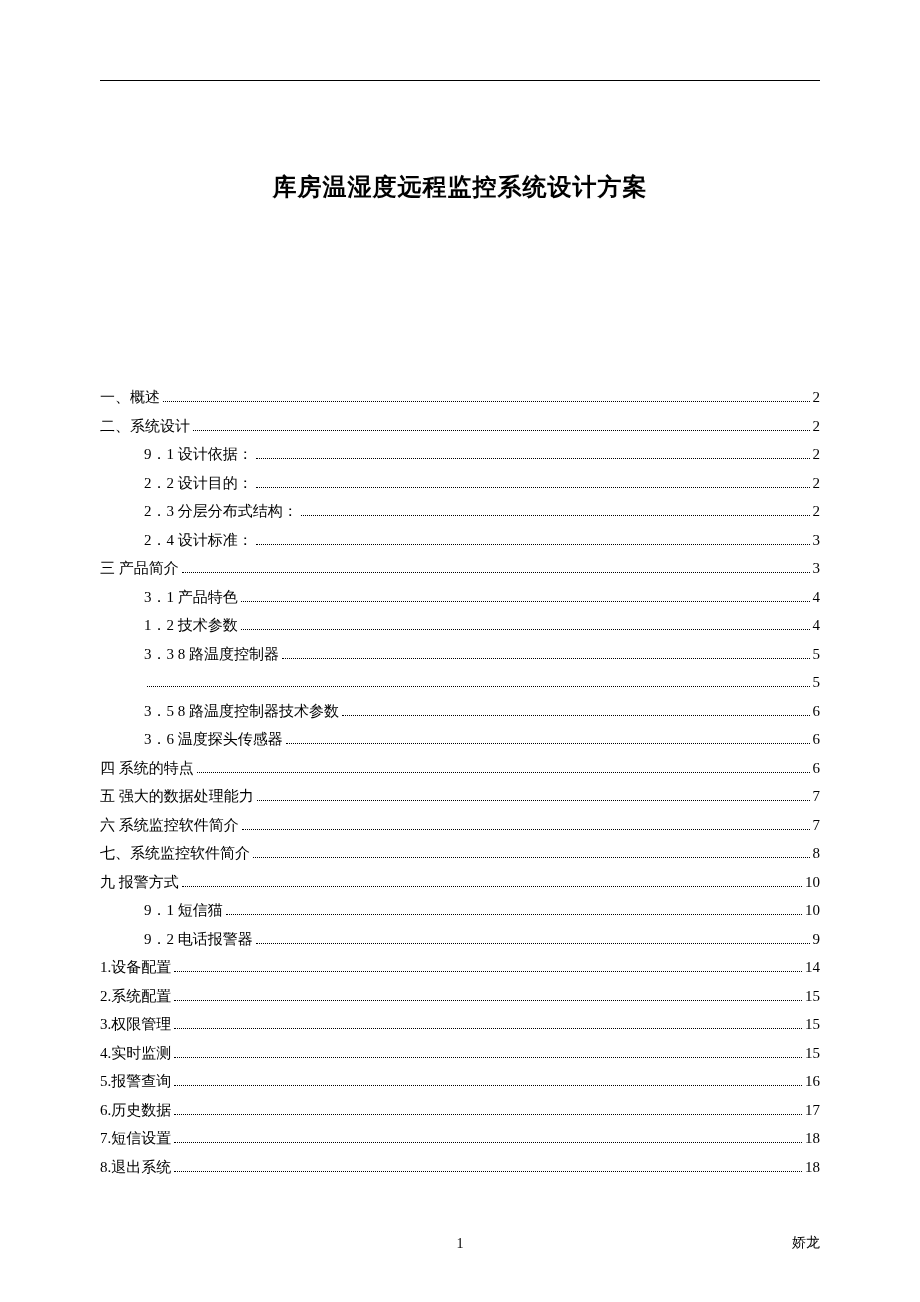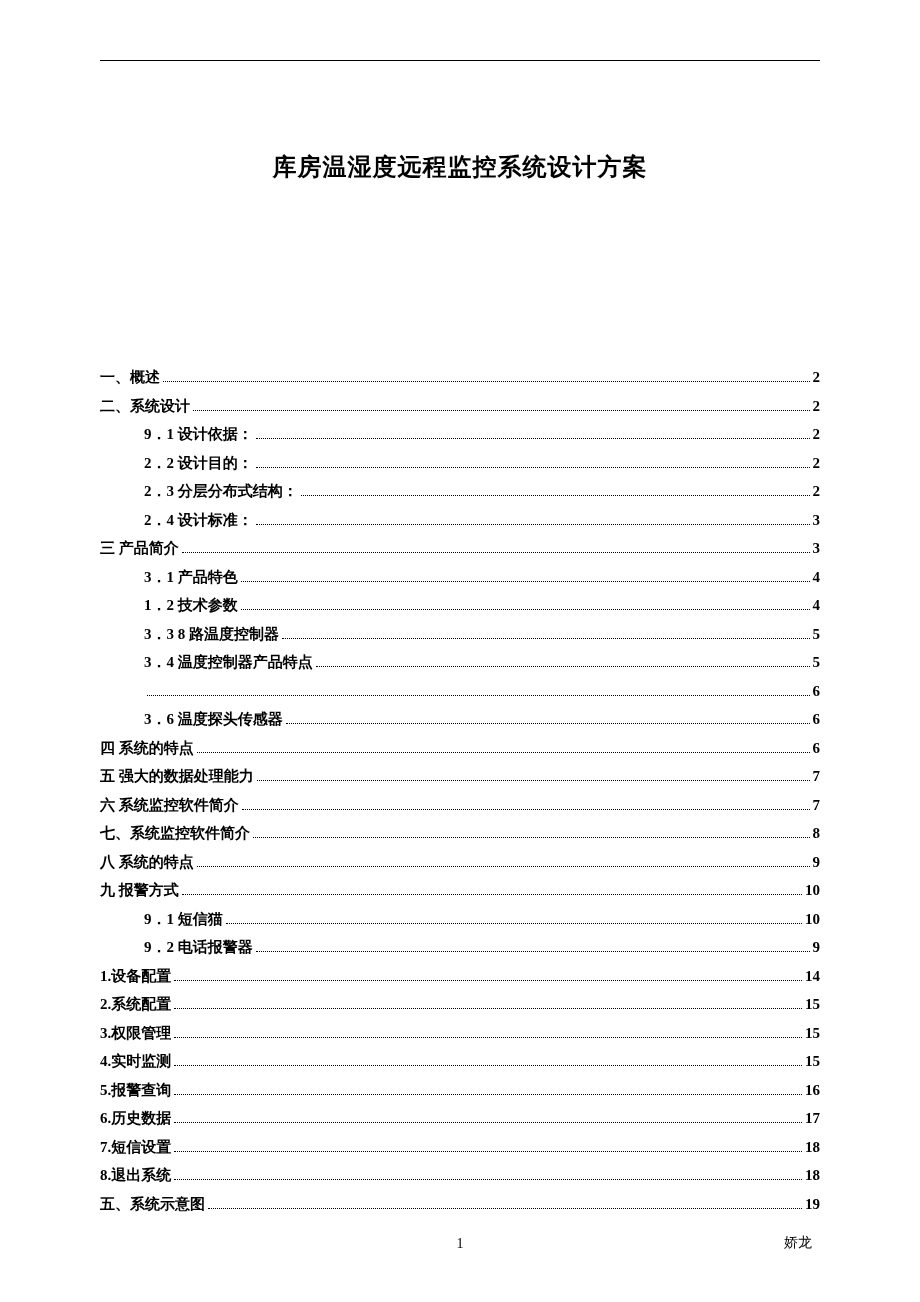--- a/index.html
+++ b/index.html
@@ -7,40 +7,39 @@
     background: #ffffff;
     width: 920px;
     height: 1302px;
     font-family: "SimSun", "宋体", serif;
     color: #000;
     position: relative;
   }
   .page {
     width: 920px;
     height: 1302px;
-    padding: 60px 100px 50px 100px;
+    padding: 80px 100px 50px 100px;
     position: relative;
   }
   .top-rule {
     border-top: 1.5px solid #000;
     width: 100%;
     margin-bottom: 90px;
   }
   h1.title {
     font-family: "SimHei", "黑体", sans-serif;
     font-size: 24px;
     font-weight: bold;
     text-align: center;
     margin-bottom: 180px;
     letter-spacing: 1px;
   }
   .toc {
     font-size: 15px;
     line-height: 1.9;
-    font-weight: bold;
   }
   .toc-row {
     display: flex;
     align-items: baseline;
     white-space: nowrap;
   }
   .toc-row.level-2 { padding-left: 44px; }
   .toc-label { flex: 0 0 auto; }
   .toc-dots {
     flex: 1 1 auto;
@@ -50,21 +49,21 @@
   }
   .toc-page { flex: 0 0 auto; }
   .footer {
     position: absolute;
     bottom: 50px;
     left: 100px;
     right: 100px;
     font-size: 14px;
   }
   .footer .pagenum { text-align: center; }
-  .footer .author { position: absolute; right: 8px; bottom: 0; margin-left: 18px; }
+  .footer .author { position: absolute; right: 0; bottom: 0; margin-left: 18px; }
 </style>
 </head>
 <body>
 
 <div class="page">
 
   <div class="top-rule"></div>
 
   <h1 class="title">库房温湿度远程监控系统设计方案</h1>
 
@@ -113,25 +112,25 @@
         <span class="toc-label">1．2 技术参数</span>
         <span class="toc-dots"></span>
         <span class="toc-page">4</span>
       </div>
       <div class="toc-row level-2">
         <span class="toc-label">3．3  8 路温度控制器</span>
         <span class="toc-dots"></span>
         <span class="toc-page">5</span>
       </div>
       <div class="toc-row level-2">
-        <span class="toc-label">3．4 温度控制器产品特点</span>
         <span class="toc-dots"></span>
         <span class="toc-page">5</span>
       </div>
       <div class="toc-row level-2">
+        <span class="toc-label">3．5  8 路温度控制器技术参数</span>
         <span class="toc-dots"></span>
         <span class="toc-page">6</span>
       </div>
       <div class="toc-row level-2">
         <span class="toc-label">3．6  温度探头传感器</span>
         <span class="toc-dots"></span>
         <span class="toc-page">6</span>
       </div>
       <div class="toc-row level-1">
         <span class="toc-label">四   系统的特点</span>
@@ -147,40 +146,35 @@
         <span class="toc-label">六   系统监控软件简介</span>
         <span class="toc-dots"></span>
         <span class="toc-page">7</span>
       </div>
       <div class="toc-row level-1">
         <span class="toc-label">七、系统监控软件简介</span>
         <span class="toc-dots"></span>
         <span class="toc-page">8</span>
       </div>
       <div class="toc-row level-1">
-        <span class="toc-label">八   系统的特点</span>
+        <span class="toc-label">九   报警方式</span>
+        <span class="toc-dots"></span>
+        <span class="toc-page">10</span>
+      </div>
+      <div class="toc-row level-2">
+        <span class="toc-label">9．1  短信猫</span>
+        <span class="toc-dots"></span>
+        <span class="toc-page">10</span>
+      </div>
+      <div class="toc-row level-2">
+        <span class="toc-label">9．2 电话报警器</span>
         <span class="toc-dots"></span>
         <span class="toc-page">9</span>
       </div>
       <div class="toc-row level-1">
-        <span class="toc-label">九   报警方式</span>
-        <span class="toc-dots"></span>
-        <span class="toc-page">10</span>
-      </div>
-      <div class="toc-row level-2">
-        <span class="toc-label">9．1  短信猫</span>
-        <span class="toc-dots"></span>
-        <span class="toc-page">10</span>
-      </div>
-      <div class="toc-row level-2">
-        <span class="toc-label">9．2 电话报警器</span>
-        <span class="toc-dots"></span>
-        <span class="toc-page">9</span>
-      </div>
-      <div class="toc-row level-1">
         <span class="toc-label">1.设备配置</span>
         <span class="toc-dots"></span>
         <span class="toc-page">14</span>
       </div>
       <div class="toc-row level-1">
         <span class="toc-label">2.系统配置</span>
         <span class="toc-dots"></span>
         <span class="toc-page">15</span>
       </div>
       <div class="toc-row level-1">
@@ -205,25 +199,20 @@
       </div>
       <div class="toc-row level-1">
         <span class="toc-label">7.短信设置</span>
         <span class="toc-dots"></span>
         <span class="toc-page">18</span>
       </div>
       <div class="toc-row level-1">
         <span class="toc-label">8.退出系统</span>
         <span class="toc-dots"></span>
         <span class="toc-page">18</span>
-      </div>
-      <div class="toc-row level-1">
-        <span class="toc-label">五、系统示意图</span>
-        <span class="toc-dots"></span>
-        <span class="toc-page">19</span>
       </div>
     </div>
 
   <div class="footer">
     <div class="pagenum">1</div>
     <div class="author">娇龙</div>
   </div>
 
 </div>
 

